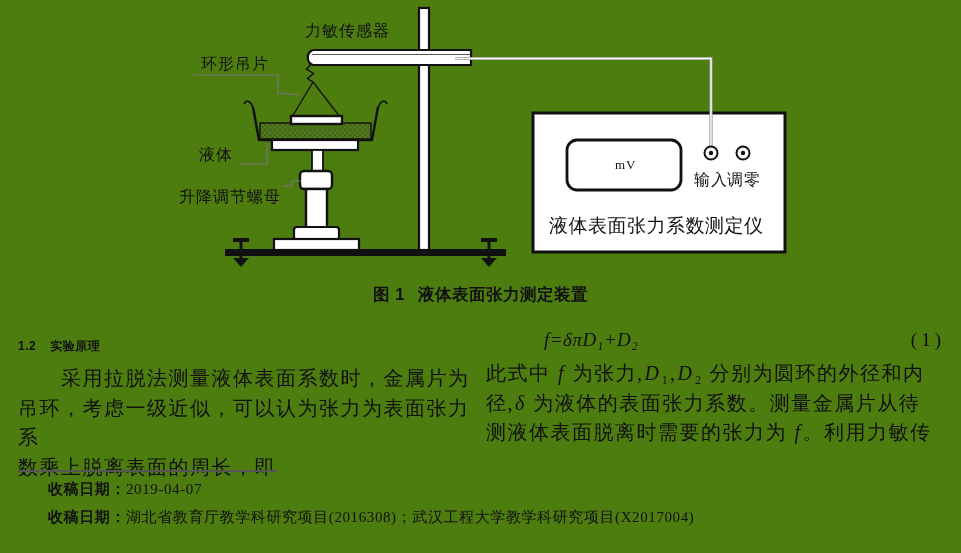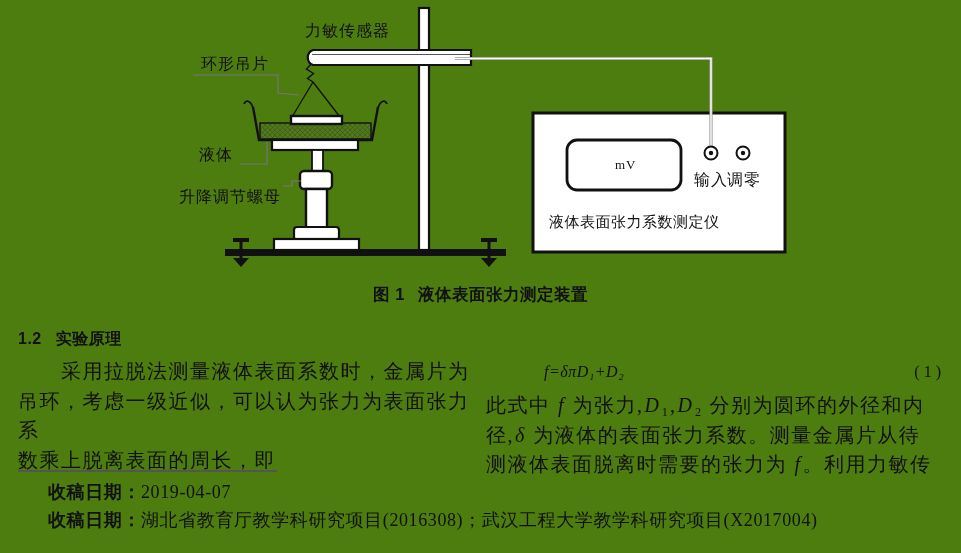--- a/index.html
+++ b/index.html
@@ -3,38 +3,38 @@
 <meta charset="utf-8">
 <style>
   html,body{margin:0;padding:0;background:#fff;}
   .page{position:relative;width:961px;height:553px;background:#4d7c0f;overflow:hidden;
         font-family:"Liberation Serif","DejaVu Serif",serif;color:#111;}
   .diagram{position:absolute;left:0;top:0;width:961px;height:280px;}
   .art{position:absolute;left:0;top:0;}
   .dlabel{position:absolute;font-size:16px;letter-spacing:1px;white-space:nowrap;color:#111;}
   .mv-label{position:absolute;left:567px;top:140px;width:114px;height:50px;line-height:50px;
             text-align:left;font-size:13px;letter-spacing:1px;margin-left:48px;}
-  .inst-name{position:absolute;left:549px;top:213px;font-size:15px;letter-spacing:0.5px;white-space:nowrap;}
+  .inst-name{position:absolute;left:549px;top:213px;font-size:19px;letter-spacing:0.5px;white-space:nowrap;}
   .caption{position:absolute;left:0;top:284px;width:961px;display:flex;justify-content:center;gap:13px;
            font-family:"Liberation Sans","DejaVu Sans",sans-serif;font-weight:bold;font-size:16.5px;letter-spacing:0.5px;align-items:center;}
   .col{position:absolute;top:326px;}
   .col-left{left:18px;width:460px;}
   .col-right{left:486px;width:459px;}
   .sec-heading{display:flex;gap:14px;font-family:"Liberation Sans","DejaVu Sans",sans-serif;
-               font-weight:bold;font-size:16px;line-height:26px;margin:0 0 5px 0;letter-spacing:0.5px;}
+               font-weight:bold;font-size:12px;line-height:26px;margin:7px 0 5px 0;letter-spacing:0.5px;}
   .body-text{margin:0;font-size:20px;line-height:29.5px;letter-spacing:1.5px;white-space:pre-line;
              text-align:left;}
   .eq-row{display:flex;justify-content:space-between;align-items:baseline;line-height:28px;
-          font-size:16px;padding-left:2px;margin-top:32px;}
+          font-size:19px;padding-left:2px;}
   .formula{font-style:italic;padding-left:56px;letter-spacing:0.5px;}
   .eq-num{letter-spacing:4px;}
   .col-right .body-text{margin-top:5px;}
   .it{font-style:italic;font-family:"Liberation Serif","DejaVu Serif",serif;padding:0 1px;}
   .foot-rule{position:absolute;left:18px;top:470px;width:259px;height:2px;background:#555;}
-  .foot-line{position:absolute;left:48px;font-size:18px;white-space:nowrap;letter-spacing:0.6px;}
+  .foot-line{position:absolute;left:48px;font-size:15px;white-space:nowrap;letter-spacing:0.6px;}
   .foot-line-1{top:480px;}
   .foot-line-2{top:508px;}
   .f-label{font-family:"Liberation Sans","DejaVu Sans",sans-serif;font-weight:bold;}
   .f-value{font-family:"Liberation Serif","DejaVu Serif",serif;}
 </style>
 </head>
 <body>
 
 <div class="page">
 

